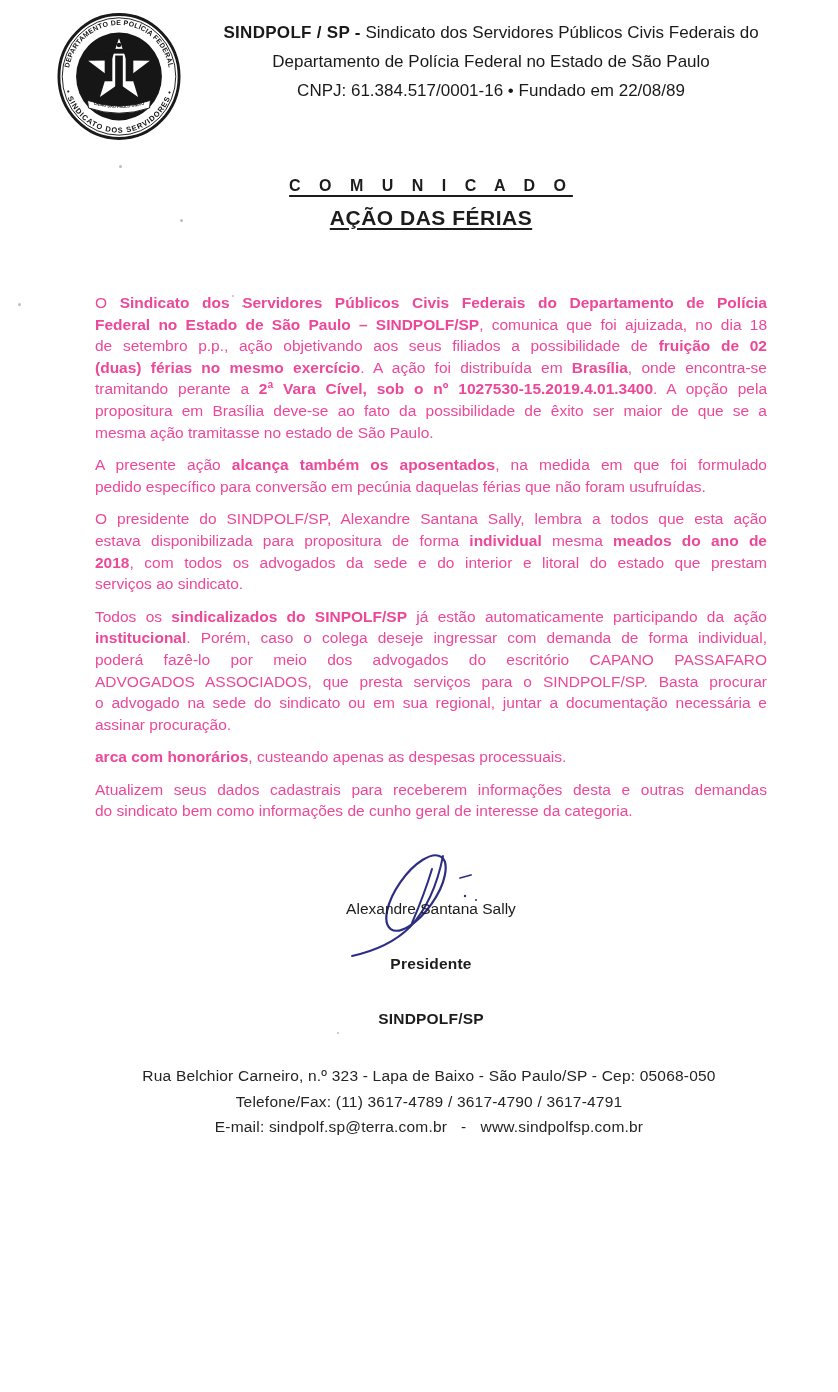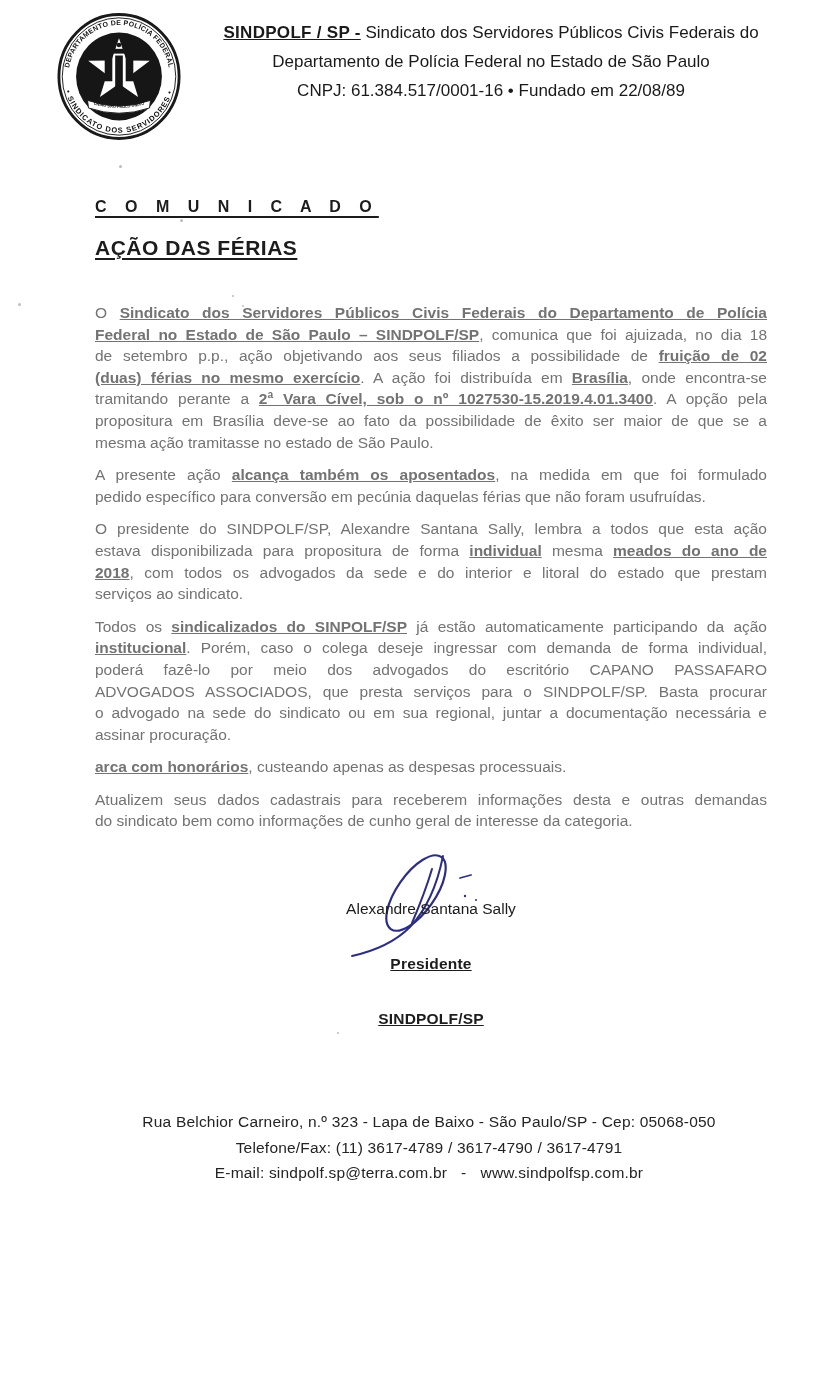--- a/index.html
+++ b/index.html
@@ -8,50 +8,50 @@
     font-family:"Liberation Sans", sans-serif; color:#1c1c1c; overflow:hidden;
   }
   
   .seal { position:absolute; left:57px; top:13px; width:124px; height:127px; }
   .header-text {
     position:absolute; left:195px; top:18px; width:592px;
     text-align:center; font-size:17px; line-height:29px; color:#1a1a1a;
   }
   .header-text .b { font-weight:bold; letter-spacing:0.3px; }
   
-  .titles { position:absolute; left:95px; top:198px; width:672px; }
+  .titles { position:absolute; left:95px; top:177px; width:672px; text-align:center; }
   .kicker {
     display:inline-block; font-size:16px; font-weight:bold; letter-spacing:7px;
     text-decoration:underline; text-underline-offset:4px; text-decoration-thickness:1.5px;
   }
   .main-title {
-    margin-top:20px; font-size:21px; font-weight:bold; letter-spacing:0.5px;
+    margin-top:11px; font-size:21px; font-weight:bold; letter-spacing:0.5px;
   }
   .main-title span {
     text-decoration:underline; text-underline-offset:3px; text-decoration-thickness:2px;
   }
   
   .bodytext {
-    position:absolute; left:95px; top:302px; width:672px;
-    font-size:15.5px; line-height:21.6px; color:#737373;
+    position:absolute; left:95px; top:292px; width:672px;
+    font-size:15.5px; line-height:21.6px; color:#ec4899;
   }
   .para { margin:0 0 11px 0; }
   .jline { text-align:justify; text-align-last:justify; }
   .jline.last { text-align-last:left; }
-  .b { font-weight:bold;text-decoration:underline; }
+  .b { font-weight:bold; }
   
   .sig-svg { position:absolute; left:342px; top:853px; width:170px; height:105px; }
   .sig-block {
     position:absolute; left:95px; top:900px; width:672px;
     text-align:center; font-size:15.5px; line-height:18.8px;
   }
   .sig-block .b { letter-spacing:0.2px;margin-top:36px; }
   
   .footer {
-    position:absolute; left:79px; top:1109px; width:700px; text-align:center;
+    position:absolute; left:79px; top:1063px; width:700px; text-align:center;
     font-size:15.5px; line-height:25.5px; color:#242424; letter-spacing:0.2px;
   }
   .footer .dash { margin:0 14px; }
   
   .speck { position:absolute; width:3px; height:3px; border-radius:50%; background:#bdbdbd; }
 </style>
 </head>
 <body>
 
 <div class="page">

